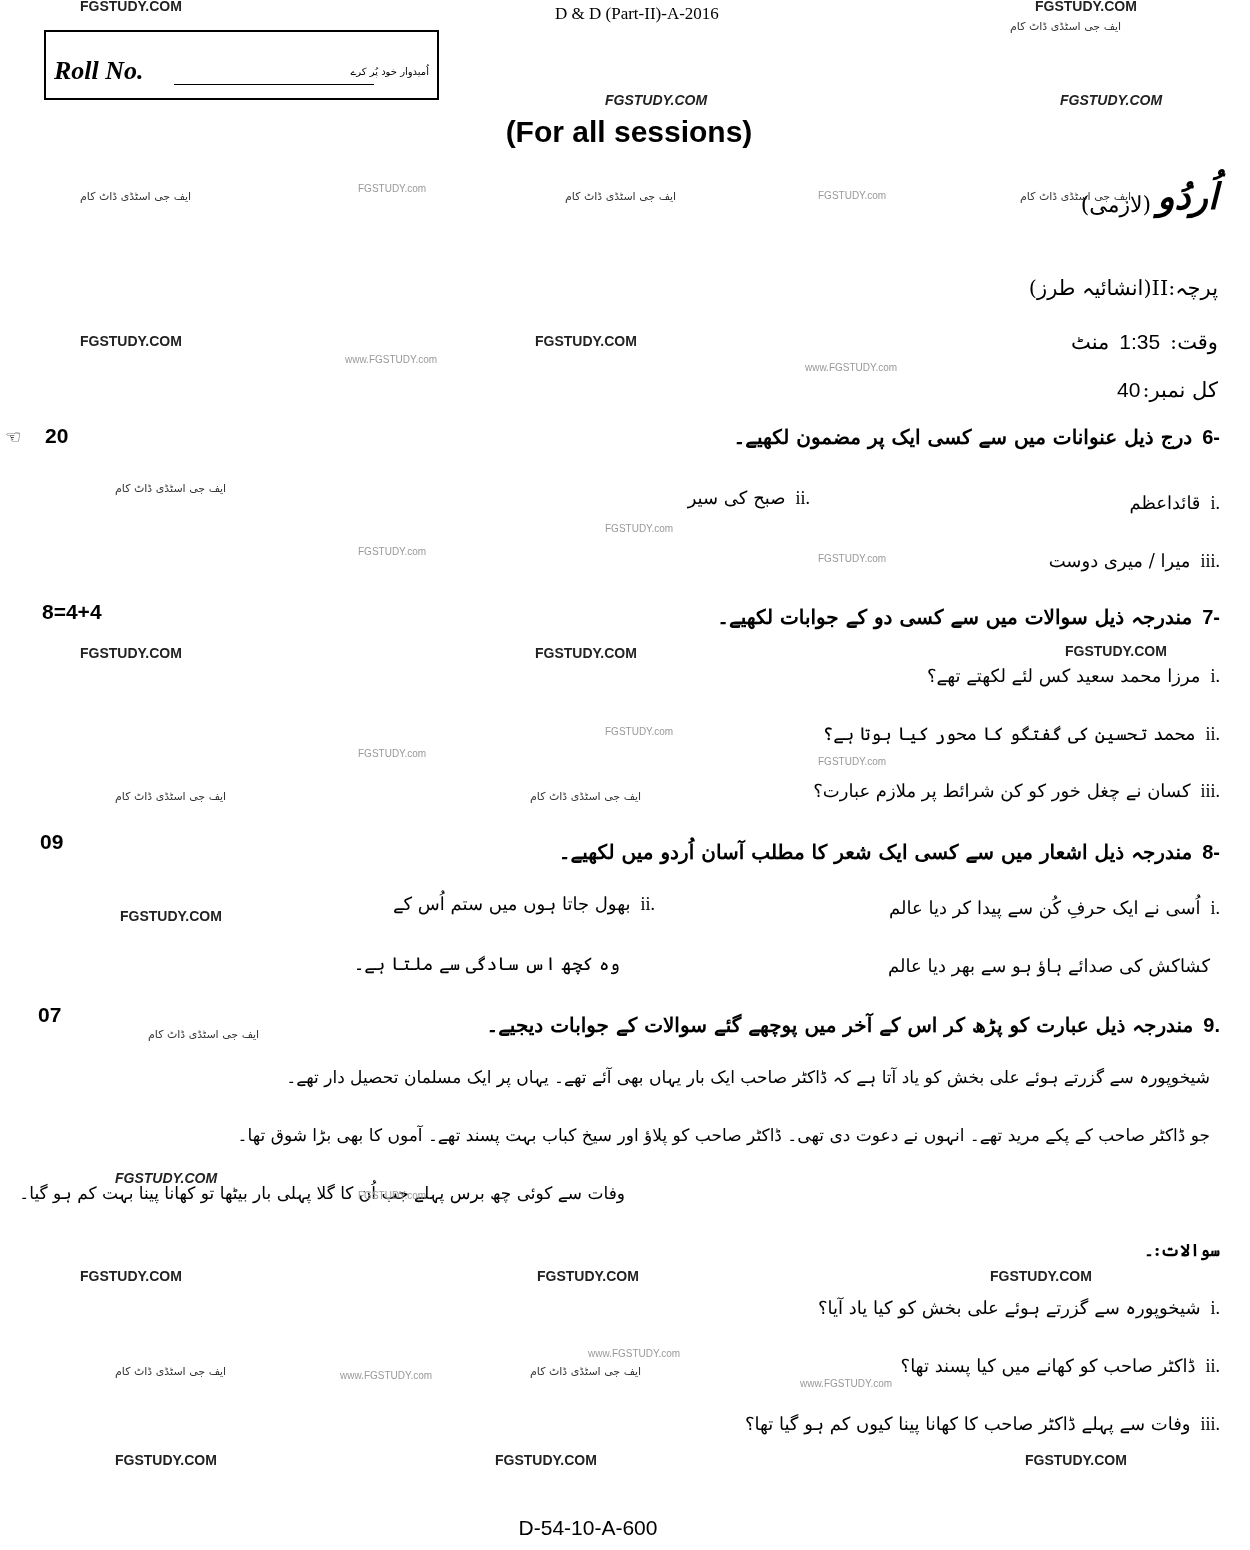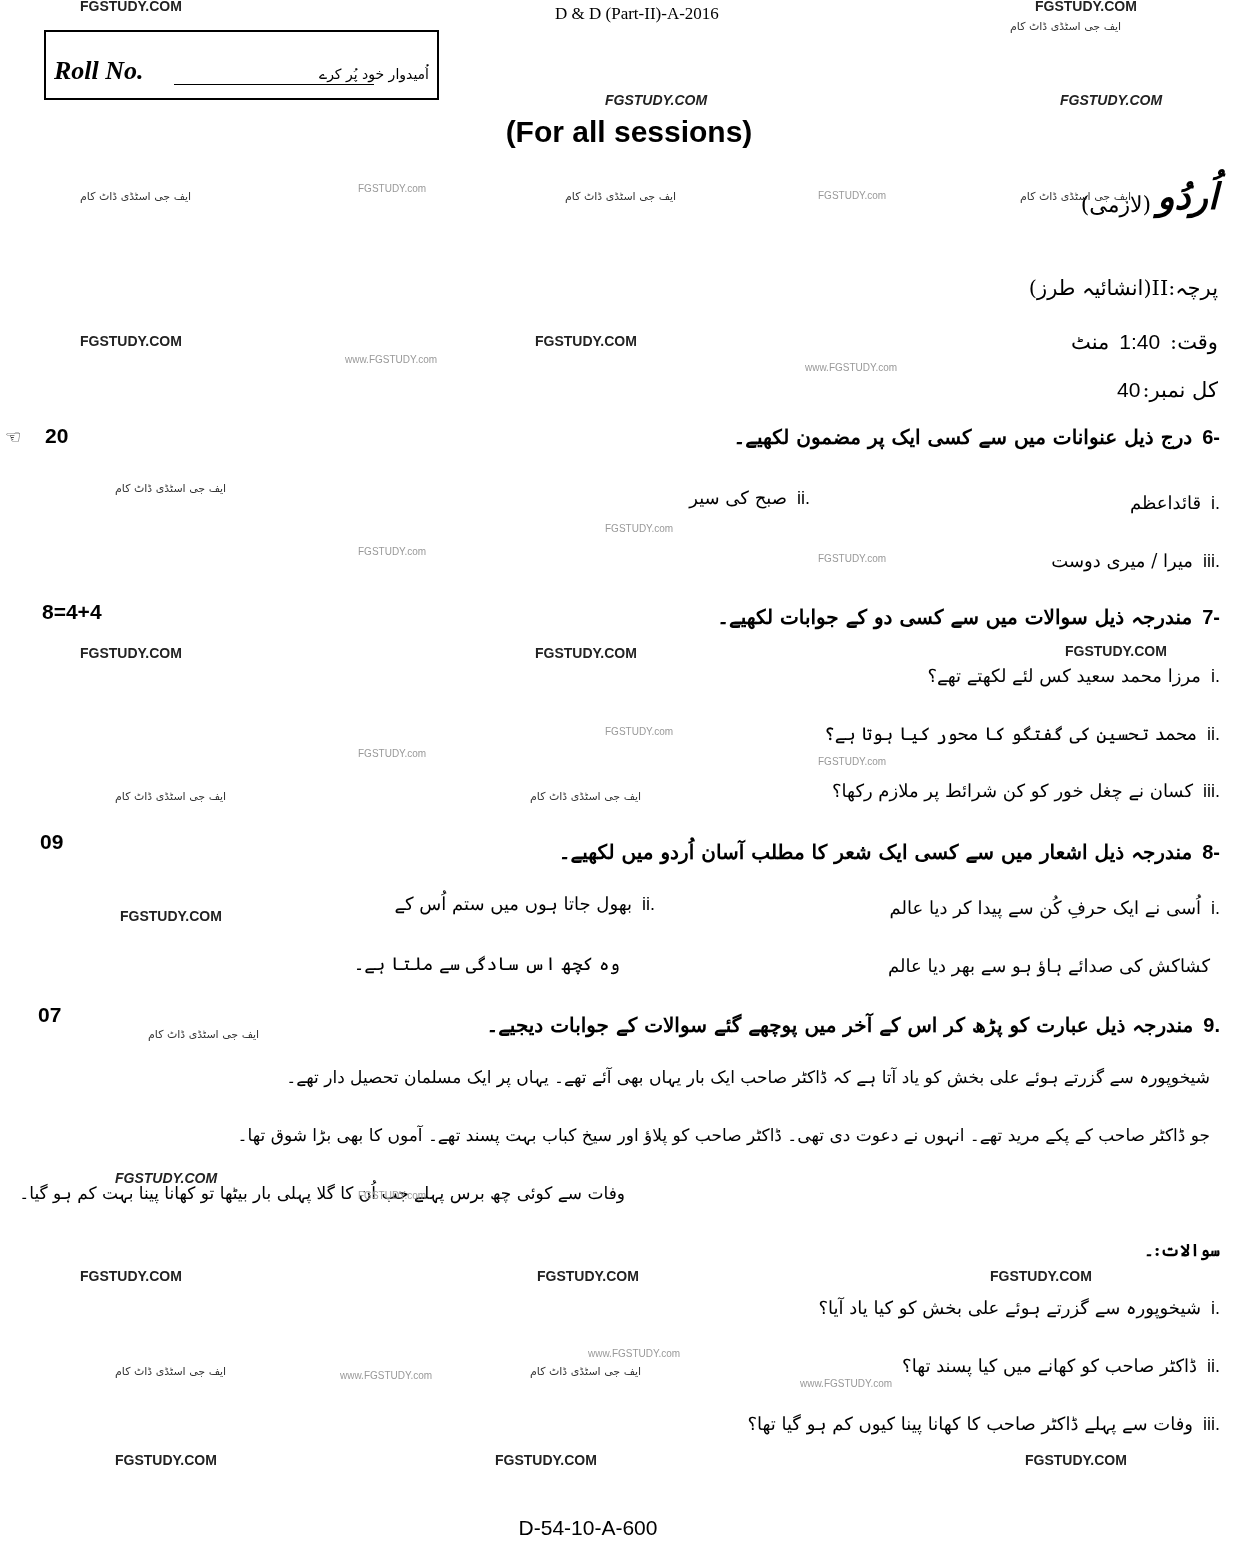--- a/index.html
+++ b/index.html
@@ -6,26 +6,26 @@
   body { width:1250px; height:1550px; position:relative; overflow:hidden; color:#000;
          font-family:"DejaVu Sans", sans-serif; }
   .abs { position:absolute; }
   .wm { position:absolute; font-family:"Liberation Sans", sans-serif; font-weight:bold; font-size:14px; color:#222; }
   .wm-faint { position:absolute; font-family:"Liberation Sans", sans-serif; font-size:10px; color:#999; }
   .wm-ur { position:absolute; font-family:"DejaVu Sans", sans-serif; font-size:11px; color:#333; direction:rtl; }
   .ur { direction:rtl; font-family:"DejaVu Serif", serif; }
   .rollbox { position:absolute; left:44px; top:30px; width:395px; height:70px; border:2px solid #000; box-sizing:border-box; }
   .rollbox .rl { position:absolute; left:8px; top:24px; font-family:"Liberation Serif", serif; font-weight:bold; font-style:italic; font-size:26px; }
   .rollbox .line { position:absolute; left:128px; top:52px; width:200px; border-bottom:1px solid #000; }
-  .rollbox .rnote { position:absolute; right:8px; top:34px; font-size:14px; direction:rtl;margin-left:33px; }
+  .rollbox .rnote { position:absolute; right:8px; top:34px; font-size:10px; direction:rtl;margin-left:33px; }
   .qnum { font-family:"Liberation Sans", sans-serif; font-weight:bold; font-size:20px; }
   .qtext { font-weight:bold; font-size:20px; }
   .marks { position:absolute; font-family:"Liberation Sans", sans-serif; font-weight:bold; font-size:21px; }
   .row { position:absolute; right:30px; display:flex; flex-direction:row-reverse; align-items:baseline; gap:10px; }
-  .rom { font-family:Liberation Sans, sans-serif; font-size:18px; }
+  .rom { font-family:Liberation Serif, serif; font-size:18px; }
   .itm { font-size:18px; direction:rtl; font-family:"DejaVu Serif", serif; }
   .para { position:absolute; right:40px; direction:rtl; font-family:"DejaVu Serif", serif; font-size:17px; white-space:nowrap; }
 </style>
 </head>
 <body>
 
 <div class="wm" style="left:80px;top:-2px;">FGSTUDY.COM</div>
 <div class="wm" style="left:1035px;top:-2px;">FGSTUDY.COM</div>
 <div class="wm-ur" style="left:1010px;top:20px;">ایف جی اسٹڈی ڈاٹ کام</div>
 <div class="wm" style="left:605px;top:92px;font-style:italic;">FGSTUDY.COM</div>
@@ -47,21 +47,21 @@
 <div class="wm-faint" style="left:818px;top:190px;">FGSTUDY.com</div>
 <div class="wm-ur" style="left:1020px;top:190px;">ایف جی اسٹڈی ڈاٹ کام</div>
 
 <div class="abs ur" style="right:32px;top:175px;display:flex;flex-direction:row;align-items:flex-end;gap:6px;">
   <span style="font-size:36px;font-weight:bold;font-style:italic;">اُردُو</span>
   <span style="font-size:22px;">(لازمی)</span>
 </div>
 <div class="abs ur" style="right:32px;top:276px;font-size:21px;">پرچہ:II(انشائیہ طرز)</div>
 <div class="abs ur" style="right:32px;top:330px;font-size:21px;display:flex;gap:10px;align-items:baseline;">
   <span>وقت:</span>
-  <span style="font-family:'Liberation Sans',sans-serif;">1:40</span>
+  <span style="font-family:'Liberation Sans',sans-serif;">1:35</span>
   <span>منٹ</span>
 </div>
 <div class="abs ur" style="right:32px;top:378px;font-size:21px;display:flex;gap:2px;align-items:baseline;">
   <span>کل نمبر:</span>
   <span style="font-family:'Liberation Sans',sans-serif;">40</span>
 </div>
 
 <div class="wm" style="left:80px;top:333px;">FGSTUDY.COM</div>
 <div class="wm-faint" style="left:345px;top:354px;">www.FGSTUDY.com</div>
 <div class="wm" style="left:535px;top:333px;">FGSTUDY.COM</div>
@@ -101,21 +101,21 @@
 <div class="row" style="top:665px;">
   <span class="rom">i.</span>
   <span class="itm">مرزا محمد سعید کس لئے لکھتے تھے؟</span>
 </div>
 <div class="row" style="top:723px;">
   <span class="rom">ii.</span>
   <span class="itm">محمد تحسین کی گفتگو کا محور کیا ہوتا ہے؟</span>
 </div>
 <div class="row" style="top:780px;">
   <span class="rom">iii.</span>
-  <span class="itm">کسان نے چغل خور کو کن شرائط پر ملازم رکھا؟</span>
+  <span class="itm">کسان نے چغل خور کو کن شرائط پر ملازم عبارت؟</span>
 </div>
 <div class="wm-faint" style="left:358px;top:748px;">FGSTUDY.com</div>
 <div class="wm-faint" style="left:605px;top:726px;">FGSTUDY.com</div>
 <div class="wm-faint" style="left:818px;top:756px;">FGSTUDY.com</div>
 <div class="wm-ur" style="left:115px;top:790px;">ایف جی اسٹڈی ڈاٹ کام</div>
 <div class="wm-ur" style="left:530px;top:790px;">ایف جی اسٹڈی ڈاٹ کام</div>
 
 <div class="marks" style="left:40px;top:830px;">09</div>
 <div class="row" style="top:840px;">
   <span class="qnum">8-</span>

